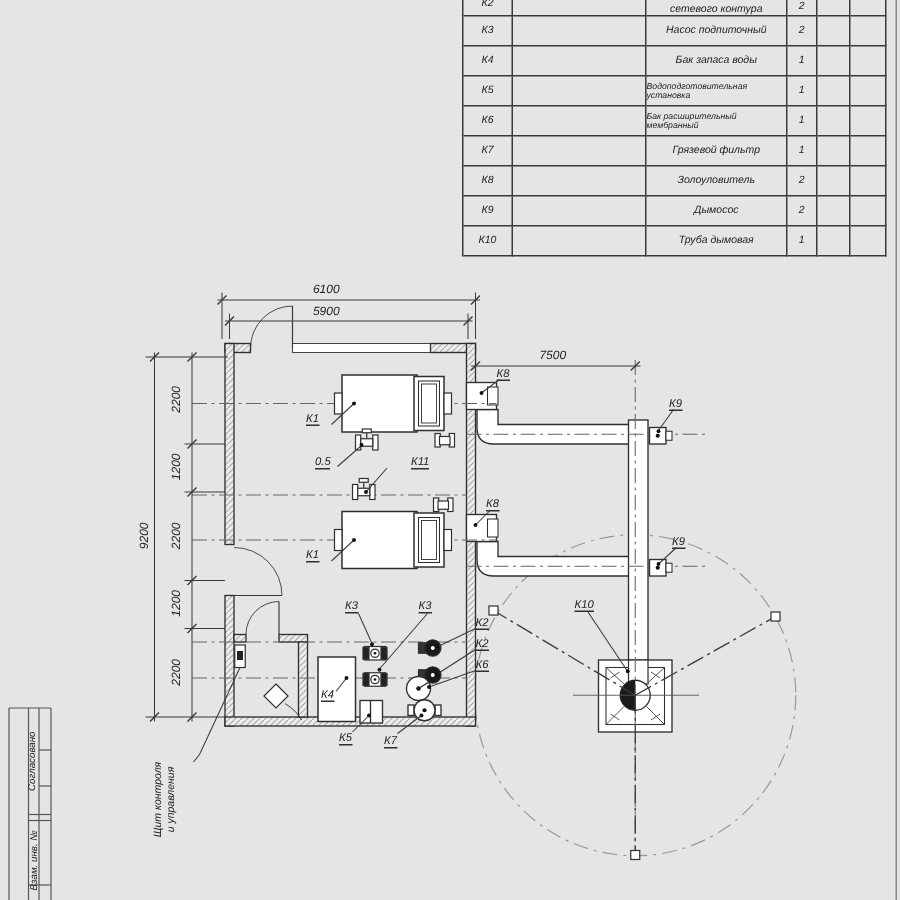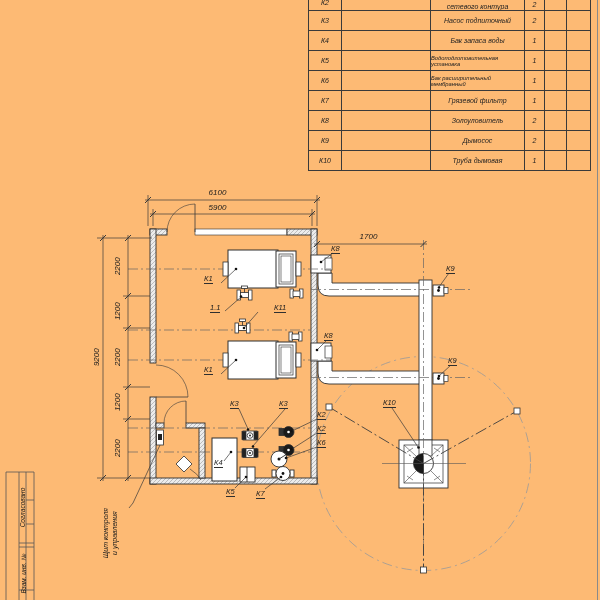--- a/index.html
+++ b/index.html
@@ -1,16 +1,16 @@
 <!DOCTYPE html>
 <html><head>
 <meta charset="utf-8">
 <style>
   html,body{margin:0;padding:0;background:#fff;}
-  #sheet{position:relative;width:600px;height:600px;background:#fdba74;overflow:hidden;
+  #sheet{position:relative;width:600px;height:600px;background:#e5e5e5;overflow:hidden;
          font-family:"Liberation Sans",sans-serif;color:#1a1a1a;}
   svg{position:absolute;left:0;top:0;}
   .lbl{position:absolute;font-style:italic;font-size:7.5px;line-height:1.05;
        text-align:center;white-space:nowrap;color:#1c1c1c;}
   .dim{font-size:8px;}
   .shelf{border-bottom:0.8px solid #2f2f2f;padding-bottom:0.5px;}
   .rot{transform:rotate(-90deg);transform-origin:center center;}
   #panel-note{position:absolute;left:82px;top:523px;width:60px;height:20px;
       transform:rotate(-90deg);transform-origin:center center;text-align:center;
       font-style:italic;font-size:7px;line-height:1.25;}
@@ -467,31 +467,31 @@
       <div class="cell">
         <span></span>
       </div>
       <div class="cell">
         <span></span>
       </div>
     </div>
 
   <div class="lbl dim" style="left:175px;top:189px;width:85px">6100</div>
   <div class="lbl dim" style="left:175px;top:204px;width:85px">5900</div>
-  <div class="lbl dim" style="left:326px;top:233px;width:85px">1700</div>
+  <div class="lbl dim" style="left:326px;top:233px;width:85px">7500</div>
   <div class="lbl dim rot" style="left:77px;top:353px;width:40px">9200</div>
   <div class="lbl dim rot" style="left:101px;top:262px;width:34px">2200</div>
   <div class="lbl dim rot" style="left:101px;top:307px;width:34px">1200</div>
   <div class="lbl dim rot" style="left:101px;top:353px;width:34px">2200</div>
   <div class="lbl dim rot" style="left:101px;top:398px;width:34px">1200</div>
   <div class="lbl dim rot" style="left:101px;top:444px;width:34px">2200</div>
 
   <div class="lbl shelf" style="left:204px;top:275px">К1</div>
   <div class="lbl shelf" style="left:204px;top:366px">К1</div>
-  <div class="lbl shelf" style="left:210px;top:304px">1.1</div>
+  <div class="lbl shelf" style="left:210px;top:304px">0.5</div>
   <div class="lbl shelf" style="left:274px;top:304px">К11</div>
   <div class="lbl shelf" style="left:331px;top:245px">К8</div>
   <div class="lbl shelf" style="left:324px;top:332px">К8</div>
   <div class="lbl shelf" style="left:446px;top:265px">К9</div>
   <div class="lbl shelf" style="left:448px;top:357px">К9</div>
   <div class="lbl shelf" style="left:383px;top:399px">К10</div>
   <div class="lbl shelf" style="left:317px;top:411px">К2</div>
   <div class="lbl shelf" style="left:317px;top:425px">К2</div>
   <div class="lbl shelf" style="left:317px;top:439px">К6</div>
   <div class="lbl shelf" style="left:230px;top:400px">К3</div>

